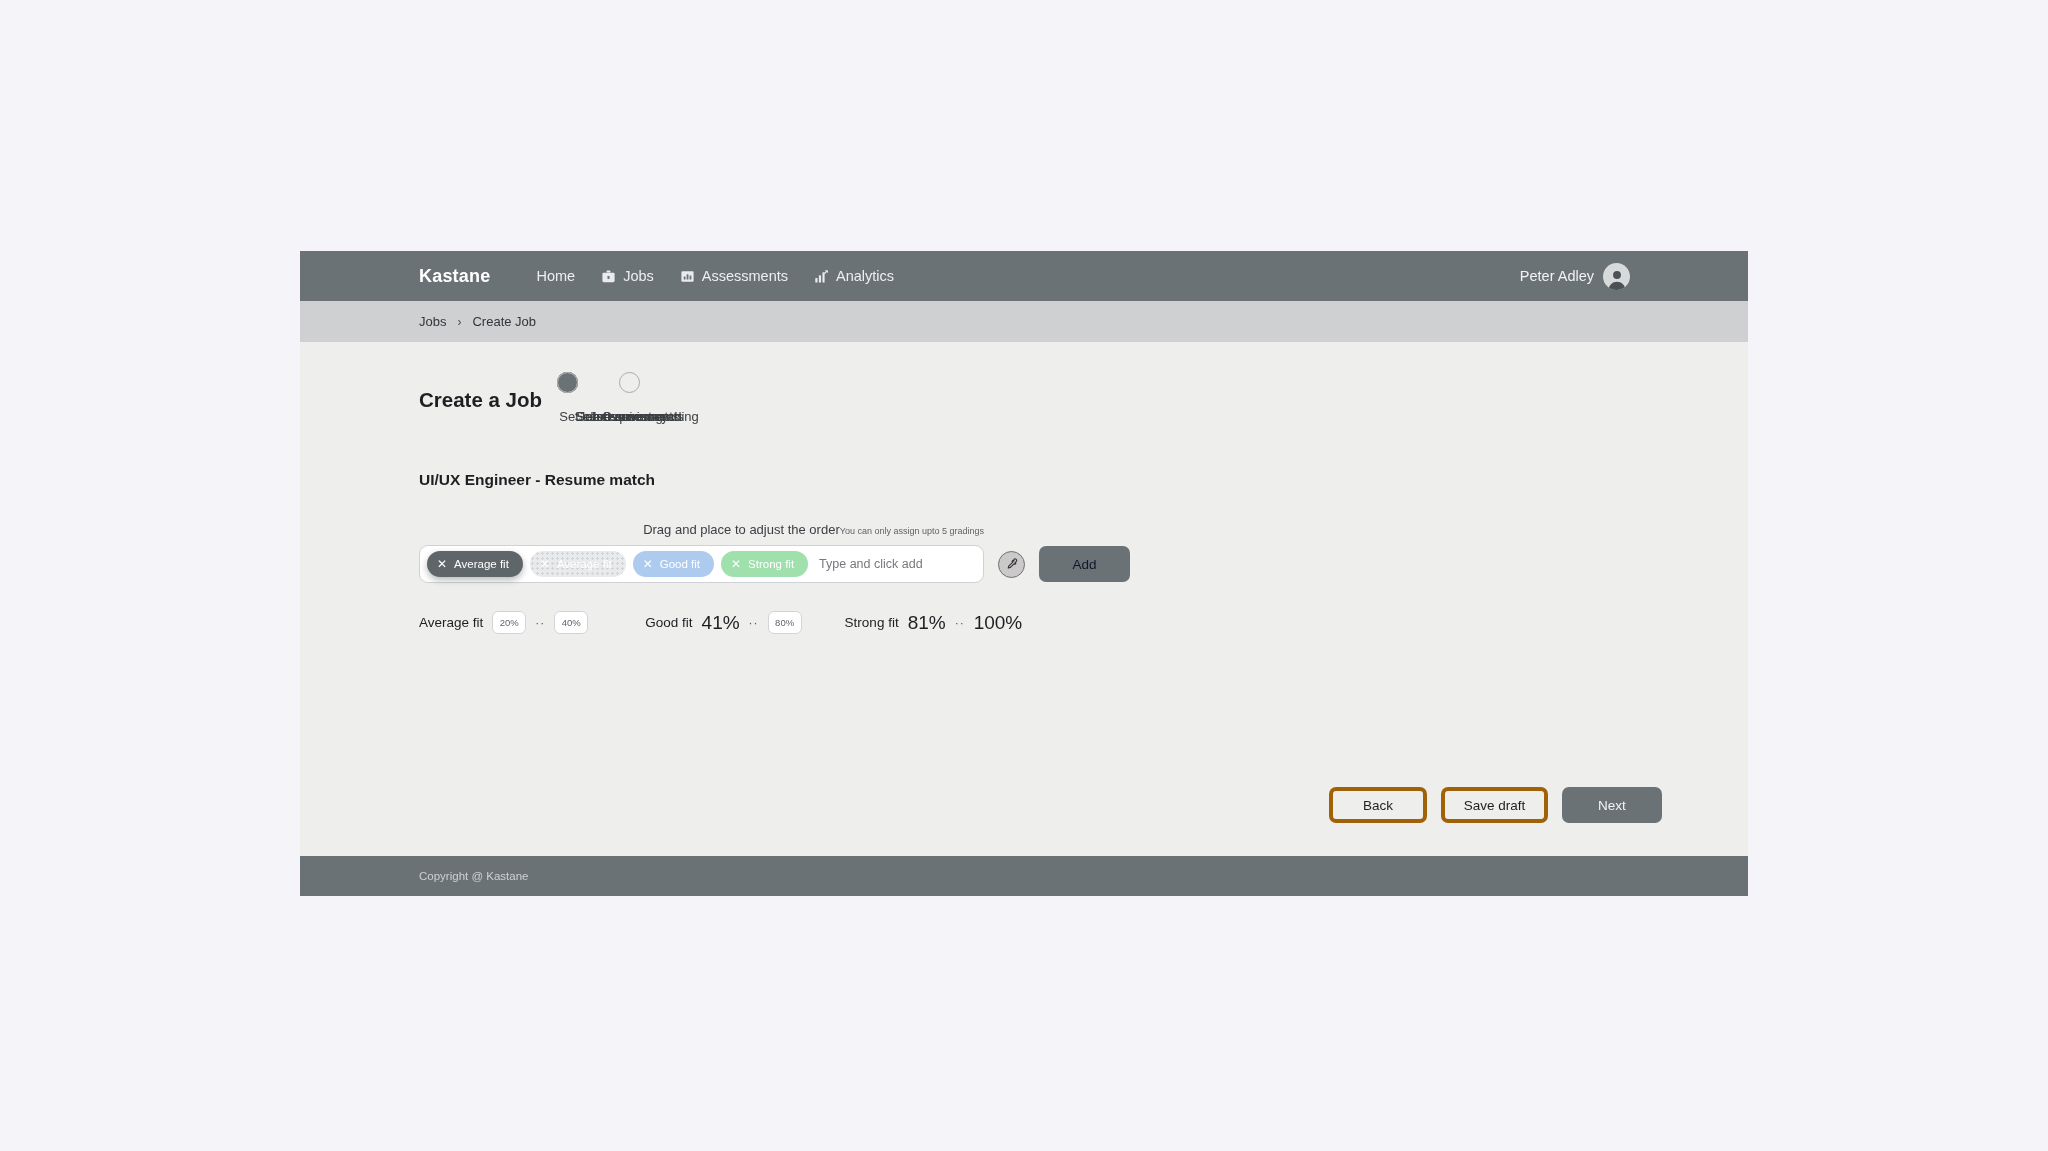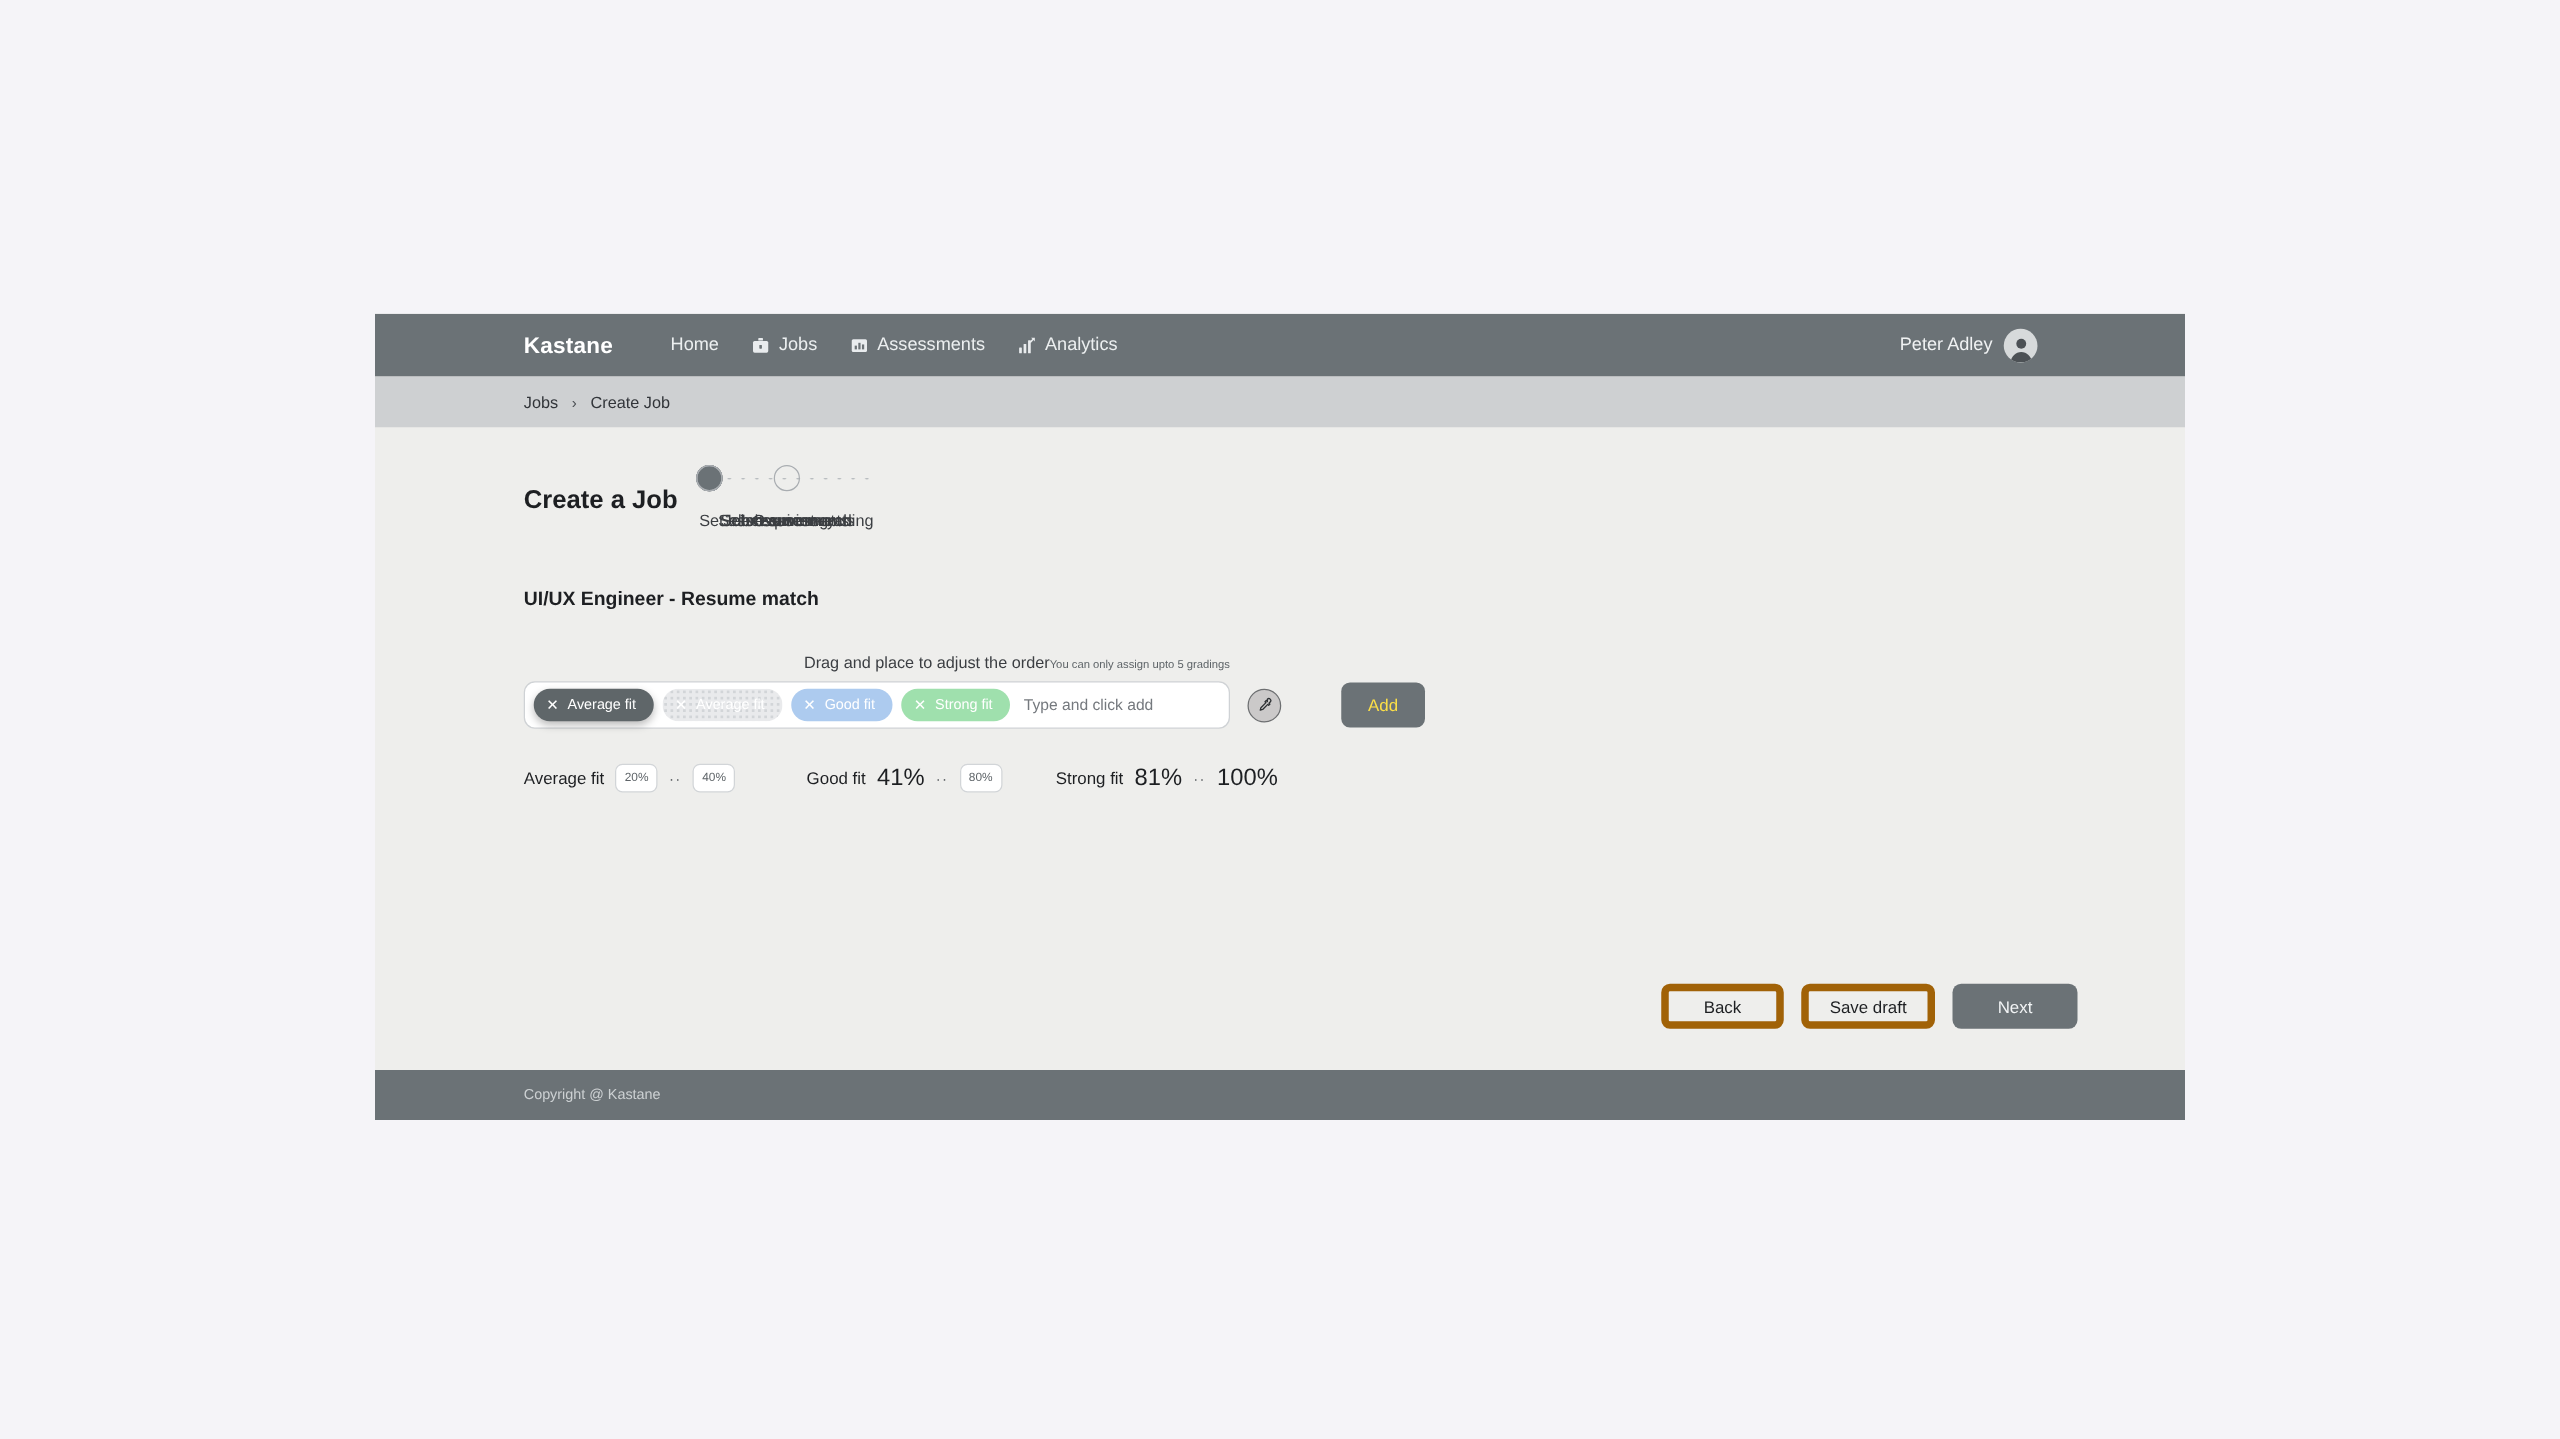--- a/index.html
+++ b/index.html
@@ -201,27 +201,27 @@
   .chip-input::placeholder { color: #75797e; }
   .eyedrop-btn {
     width: 27px; height: 27px; border-radius: 50%;
     background: #cbc9c9;
     border: 1.3px solid #6d6f71;
     display: flex; align-items: center; justify-content: center;
     cursor: pointer; flex: none;
   }
   .eyedrop-btn svg { width: 15px; height: 15px; display: block; }
   .add-btn {
-    width: 67px; height: 36px;
+    width: 91px; height: 36px;
     background: #6b7276;
     border: none; border-radius: 7px;
-    color: #fde047; font-size: 13.5px;
+    color: #0f172a; font-size: 13.5px;
     font-family: "Liberation Sans", sans-serif;
     cursor: pointer;
-    margin-left: 34px;
+    margin-left: 0;
   }
 
   
   .ranges {
     margin: 28px 0 0 119px;
     display: flex;
     align-items: center;
   }
   .range { display: flex; align-items: center; gap: 9px; }
   .range-label { font-size: 13.5px; color: #1d1f22; white-space: nowrap; }
@@ -249,21 +249,21 @@
   }
   .btn {
     height: 36px;
     border-radius: 7px;
     font-size: 13.5px;
     font-family: "Liberation Sans", sans-serif;
     cursor: pointer;
   }
   .btn.ghost-btn {
     background: #eeeeec;
-    border: 6px solid #a16207;
+    border: 4px solid #a16207;
     color: #1d1f22;
   }
   .btn.back { width: 98px; }
   .btn.draft { width: 107px; }
   .btn.primary {
     width: 100px;
     background: #6b7276;
     border: none;
     color: #f2f4f5;
   }

